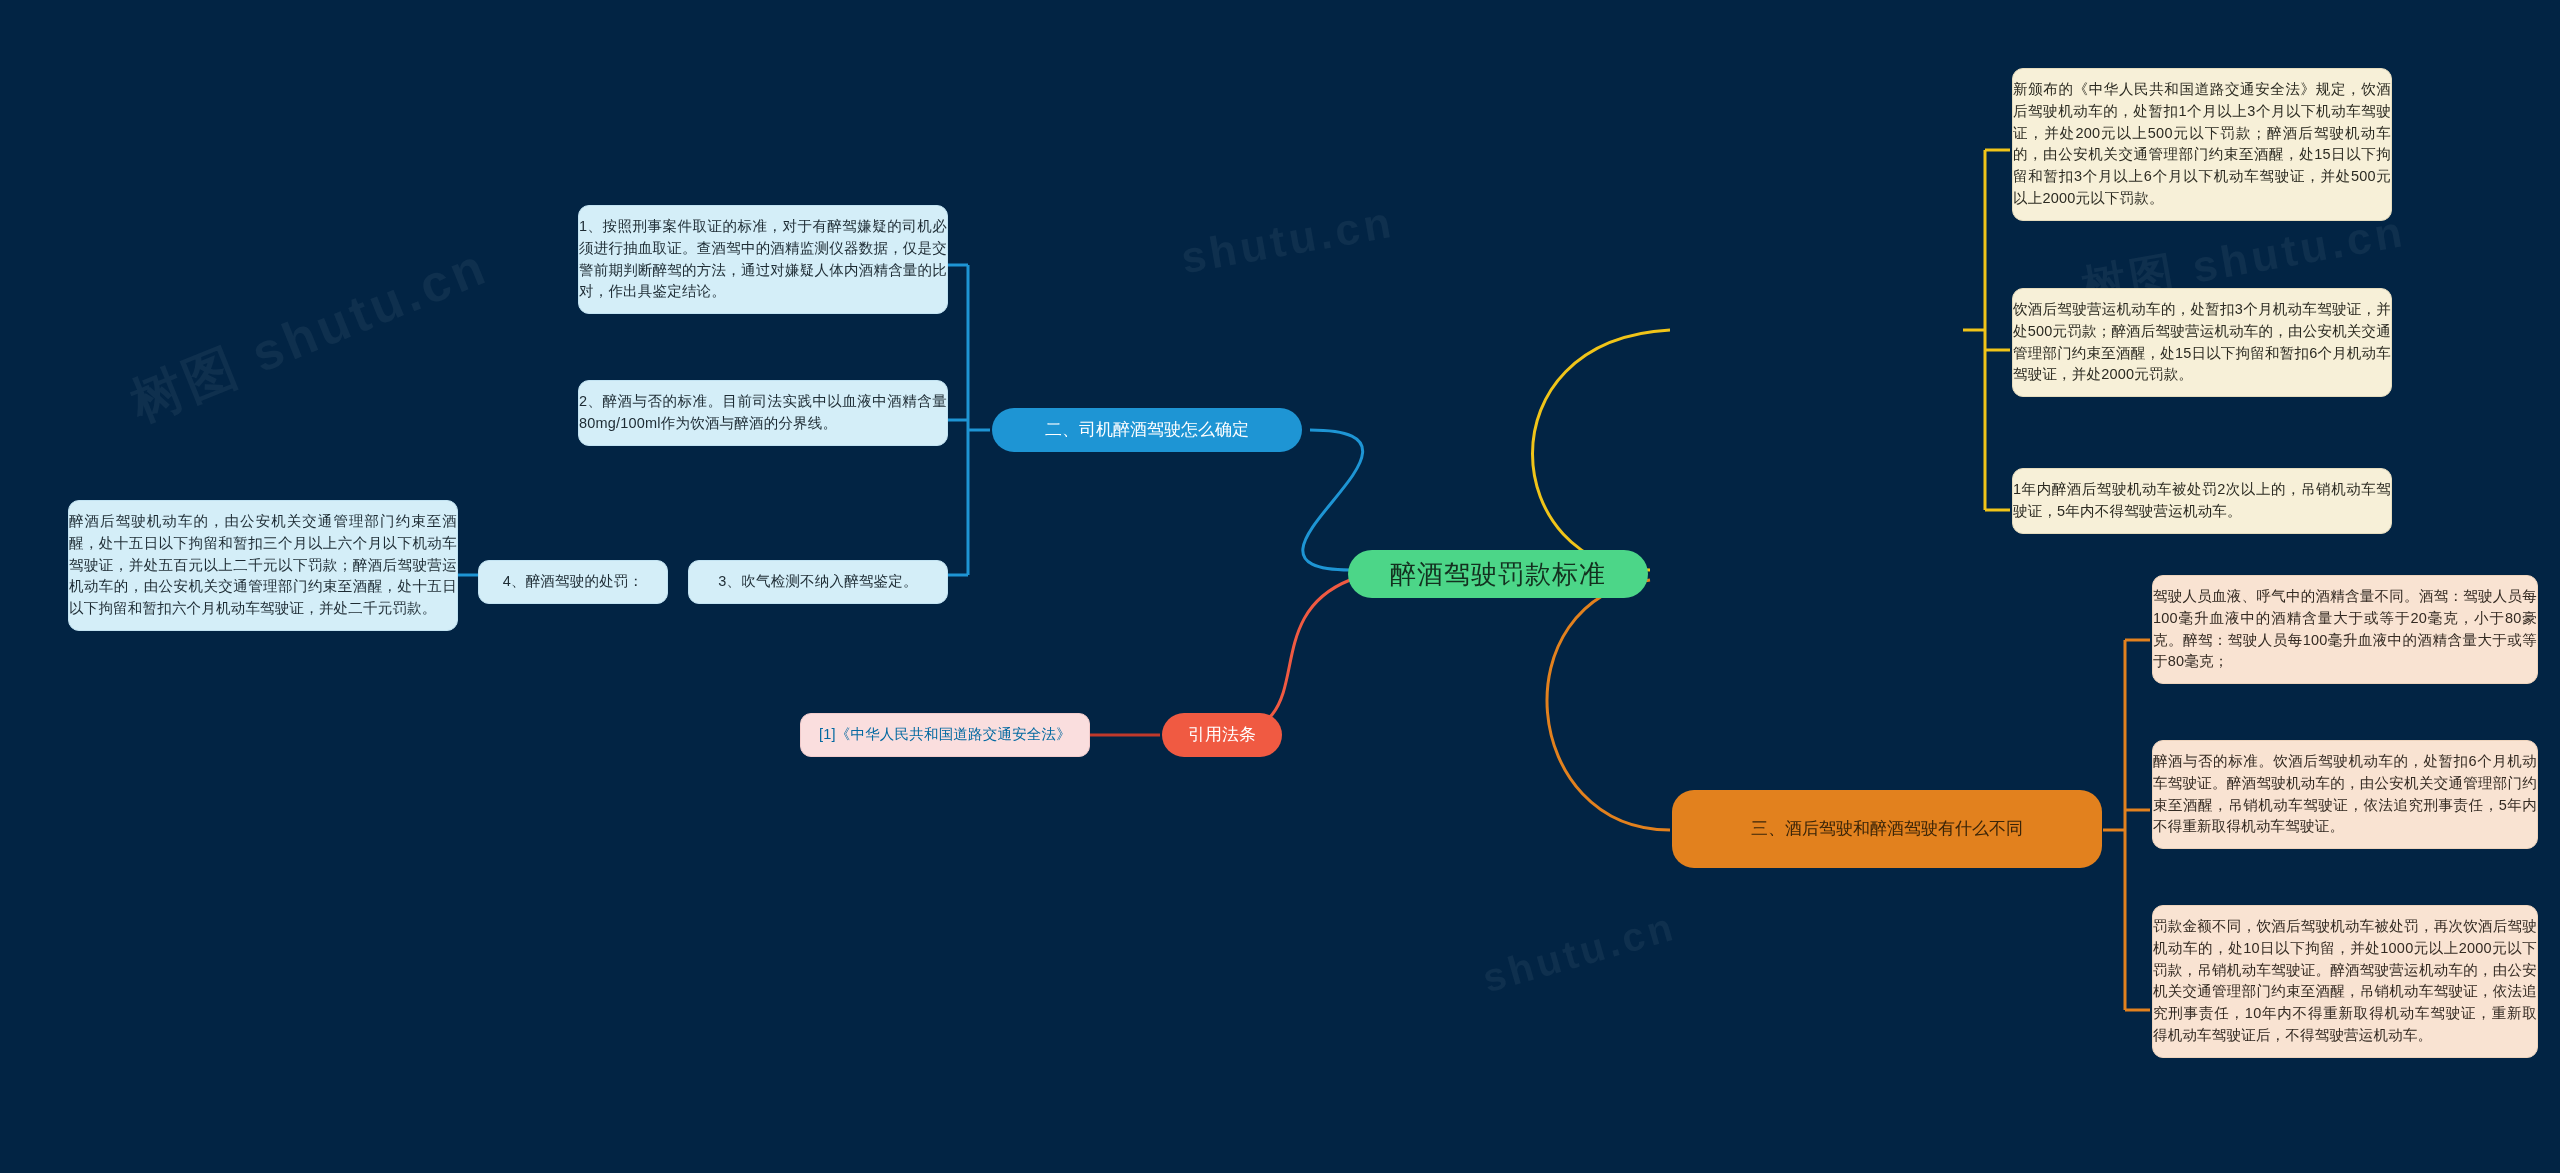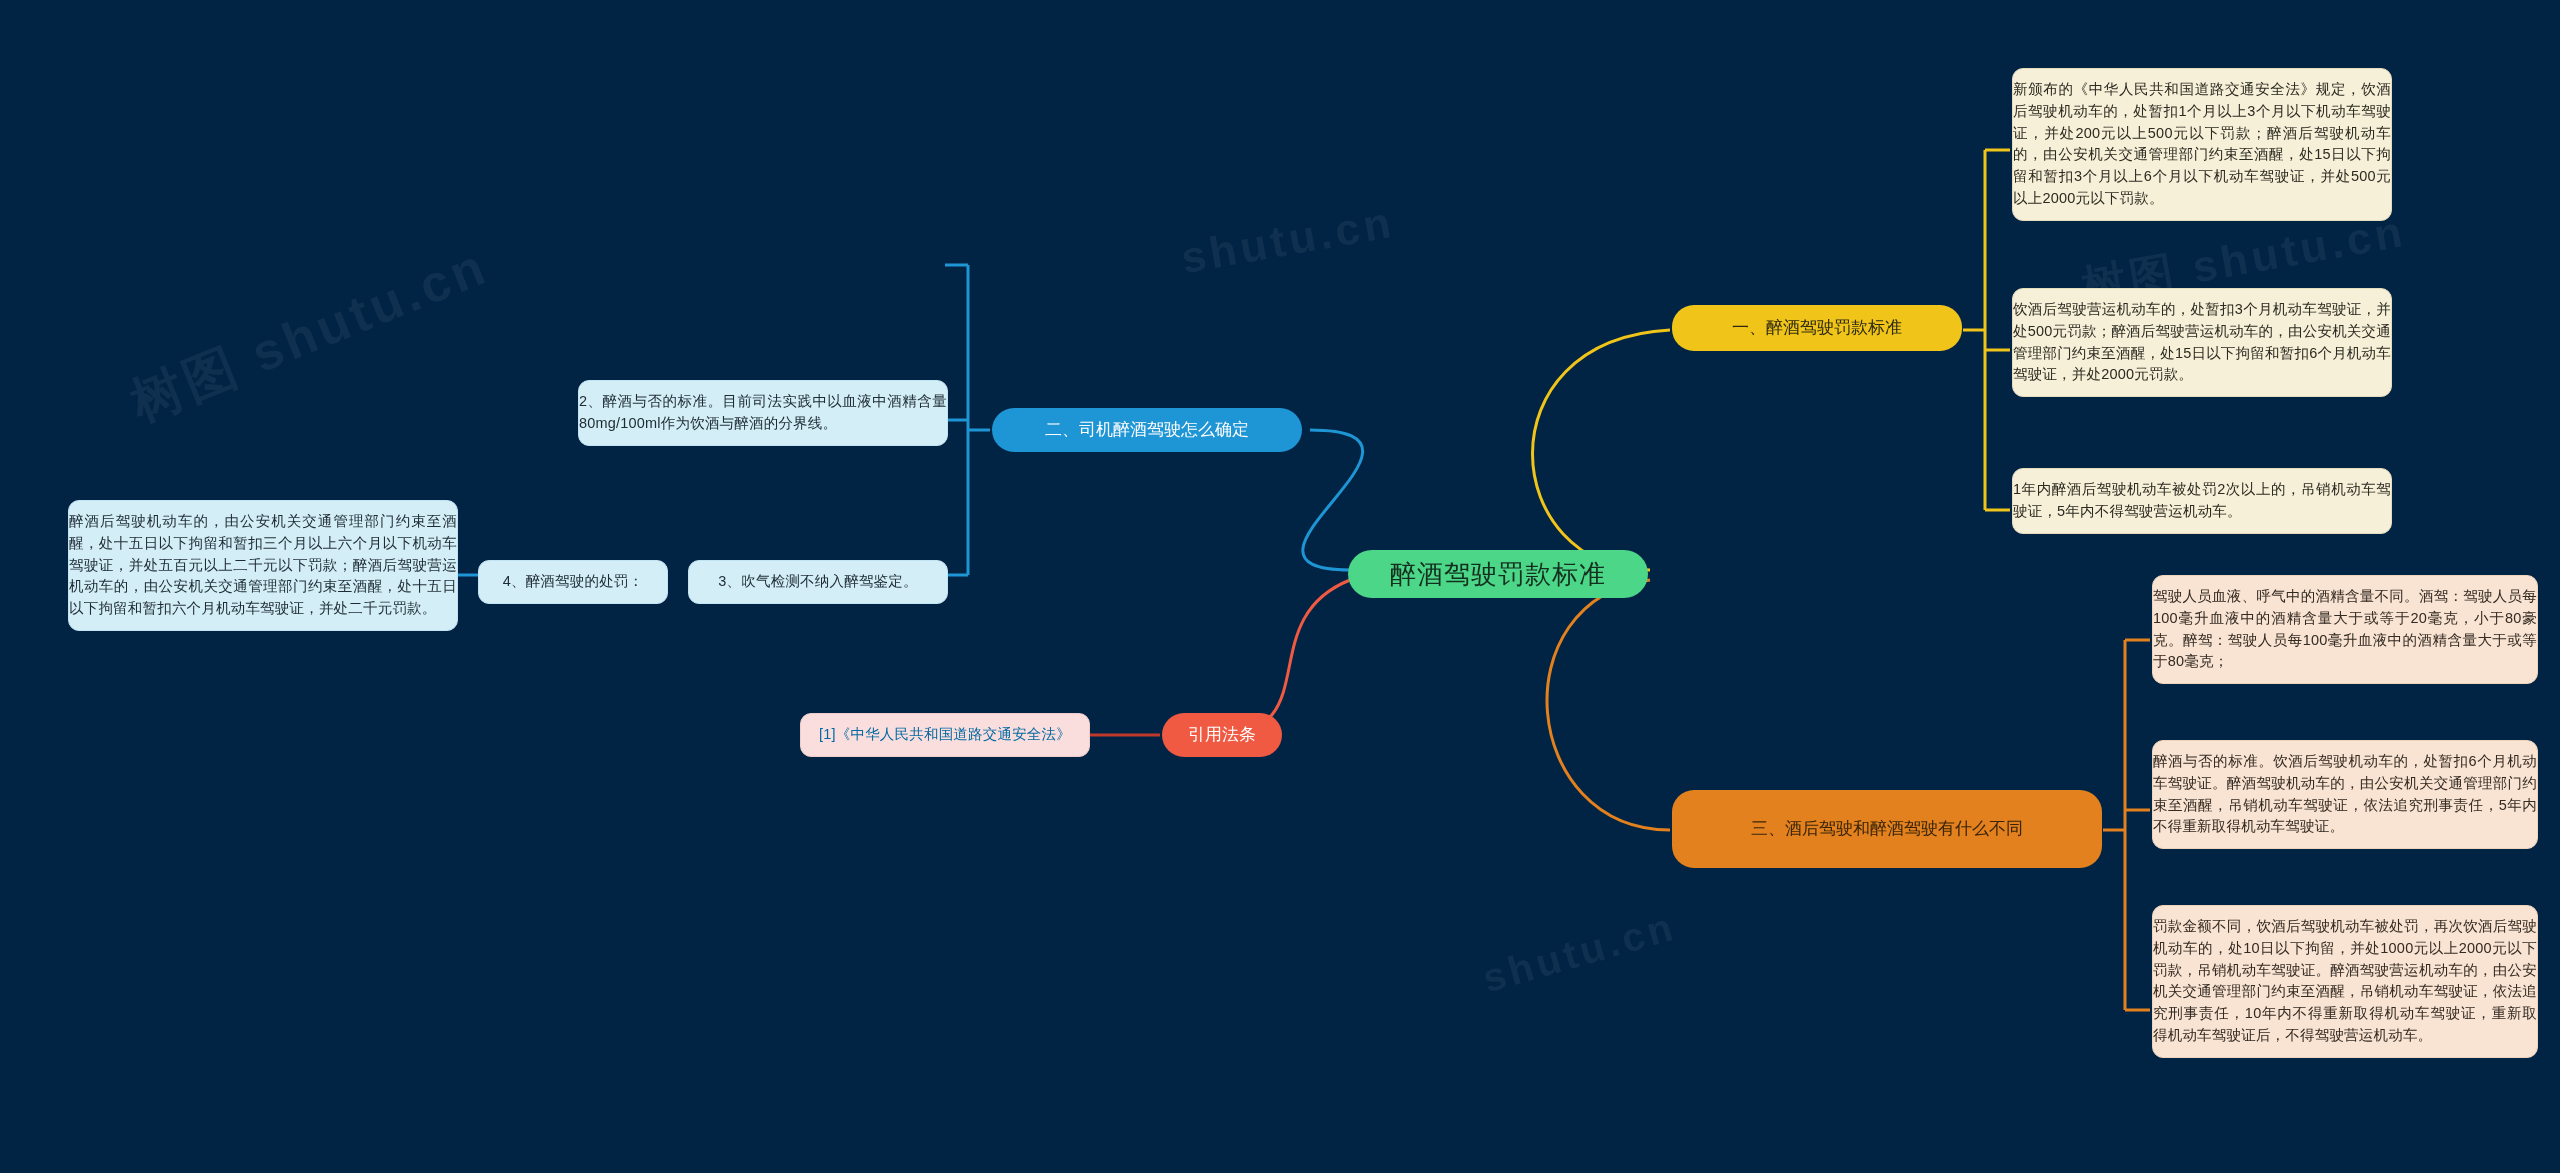--- a/index.html
+++ b/index.html
@@ -111,30 +111,30 @@
     <path d="M1160 735 L1090 735" fill="none" stroke="#c0392b" stroke-width="3"></path>
   </svg>
 
   <div class="watermark wm1">树图 shutu.cn</div>
   <div class="watermark wm2">shutu.cn</div>
   <div class="watermark wm3">树图 shutu.cn</div>
   <div class="watermark wm4">shutu.cn</div>
 
   <div class="node root" style="left:1348px; top:550px; width:300px; height:48px;">醉酒驾驶罚款标准</div>
 
-  <div class="node pill pill-yellow" style="left:1672px; top:305px; width:290px; height:46px;">一、醉酒驾驶罚款标准</div>
 
   <div class="node leaf leaf-cream" style="left:2012px; top:68px; width:380px;">新颁布的《中华人民共和国道路交通安全法》规定，饮酒后驾驶机动车的，处暂扣1个月以上3个月以下机动车驾驶证，并处200元以上500元以下罚款；醉酒后驾驶机动车的，由公安机关交通管理部门约束至酒醒，处15日以下拘留和暂扣3个月以上6个月以下机动车驾驶证，并处500元以上2000元以下罚款。</div>
 
   <div class="node leaf leaf-cream" style="left:2012px; top:288px; width:380px;">饮酒后驾驶营运机动车的，处暂扣3个月机动车驾驶证，并处500元罚款；醉酒后驾驶营运机动车的，由公安机关交通管理部门约束至酒醒，处15日以下拘留和暂扣6个月机动车驾驶证，并处2000元罚款。</div>
 
   <div class="node leaf leaf-cream" style="left:2012px; top:468px; width:380px;">1年内醉酒后驾驶机动车被处罚2次以上的，吊销机动车驾驶证，5年内不得驾驶营运机动车。</div>
 
   <div class="node pill pill-blue" style="left:992px; top:408px; width:310px; height:44px;">二、司机醉酒驾驶怎么确定</div>
 
+  <div class="node leaf leaf-ice" style="left:578px; top:205px; width:370px;">1、按照刑事案件取证的标准，对于有醉驾嫌疑的司机必须进行抽血取证。查酒驾中的酒精监测仪器数据，仅是交警前期判断醉驾的方法，通过对嫌疑人体内酒精含量的比对，作出具鉴定结论。</div>
 
   <div class="node leaf leaf-ice" style="left:578px; top:380px; width:370px;">2、醉酒与否的标准。目前司法实践中以血液中酒精含量80mg/100ml作为饮酒与醉酒的分界线。</div>
 
   <div class="node leaf leaf-ice leaf-center" style="left:688px; top:560px; width:260px;">3、吹气检测不纳入醉驾鉴定。</div>
 
   <div class="node leaf leaf-ice leaf-center" style="left:478px; top:560px; width:190px;">4、醉酒驾驶的处罚：</div>
 
   <div class="node leaf leaf-ice" style="left:68px; top:500px; width:390px;">醉酒后驾驶机动车的，由公安机关交通管理部门约束至酒醒，处十五日以下拘留和暂扣三个月以上六个月以下机动车驾驶证，并处五百元以上二千元以下罚款；醉酒后驾驶营运机动车的，由公安机关交通管理部门约束至酒醒，处十五日以下拘留和暂扣六个月机动车驾驶证，并处二千元罚款。</div>
 
   <div class="node pill pill-orange" style="left:1672px; top:790px; width:430px; height:78px;">三、酒后驾驶和醉酒驾驶有什么不同</div>

